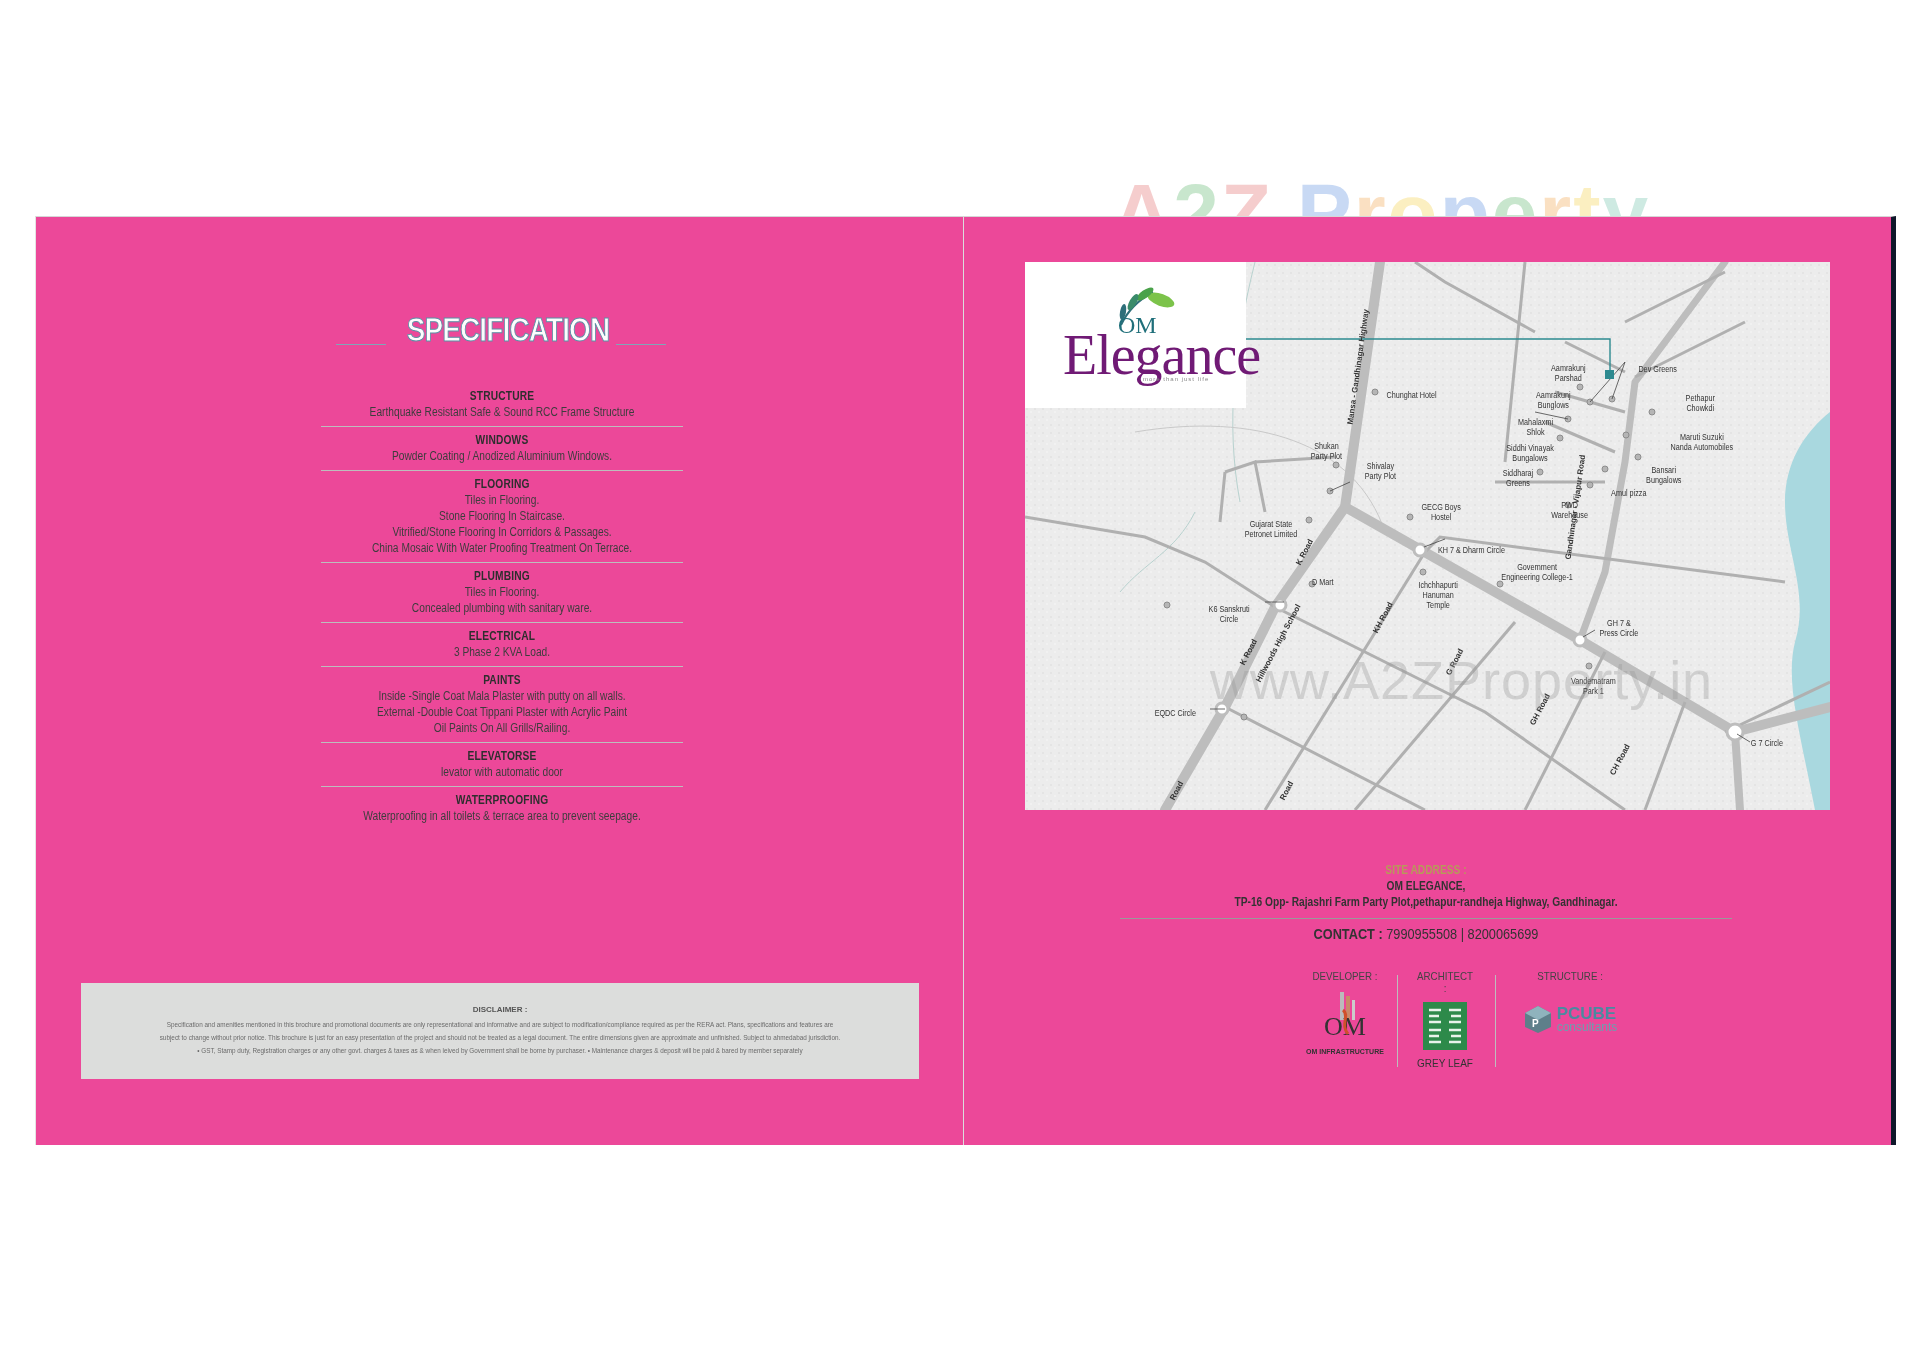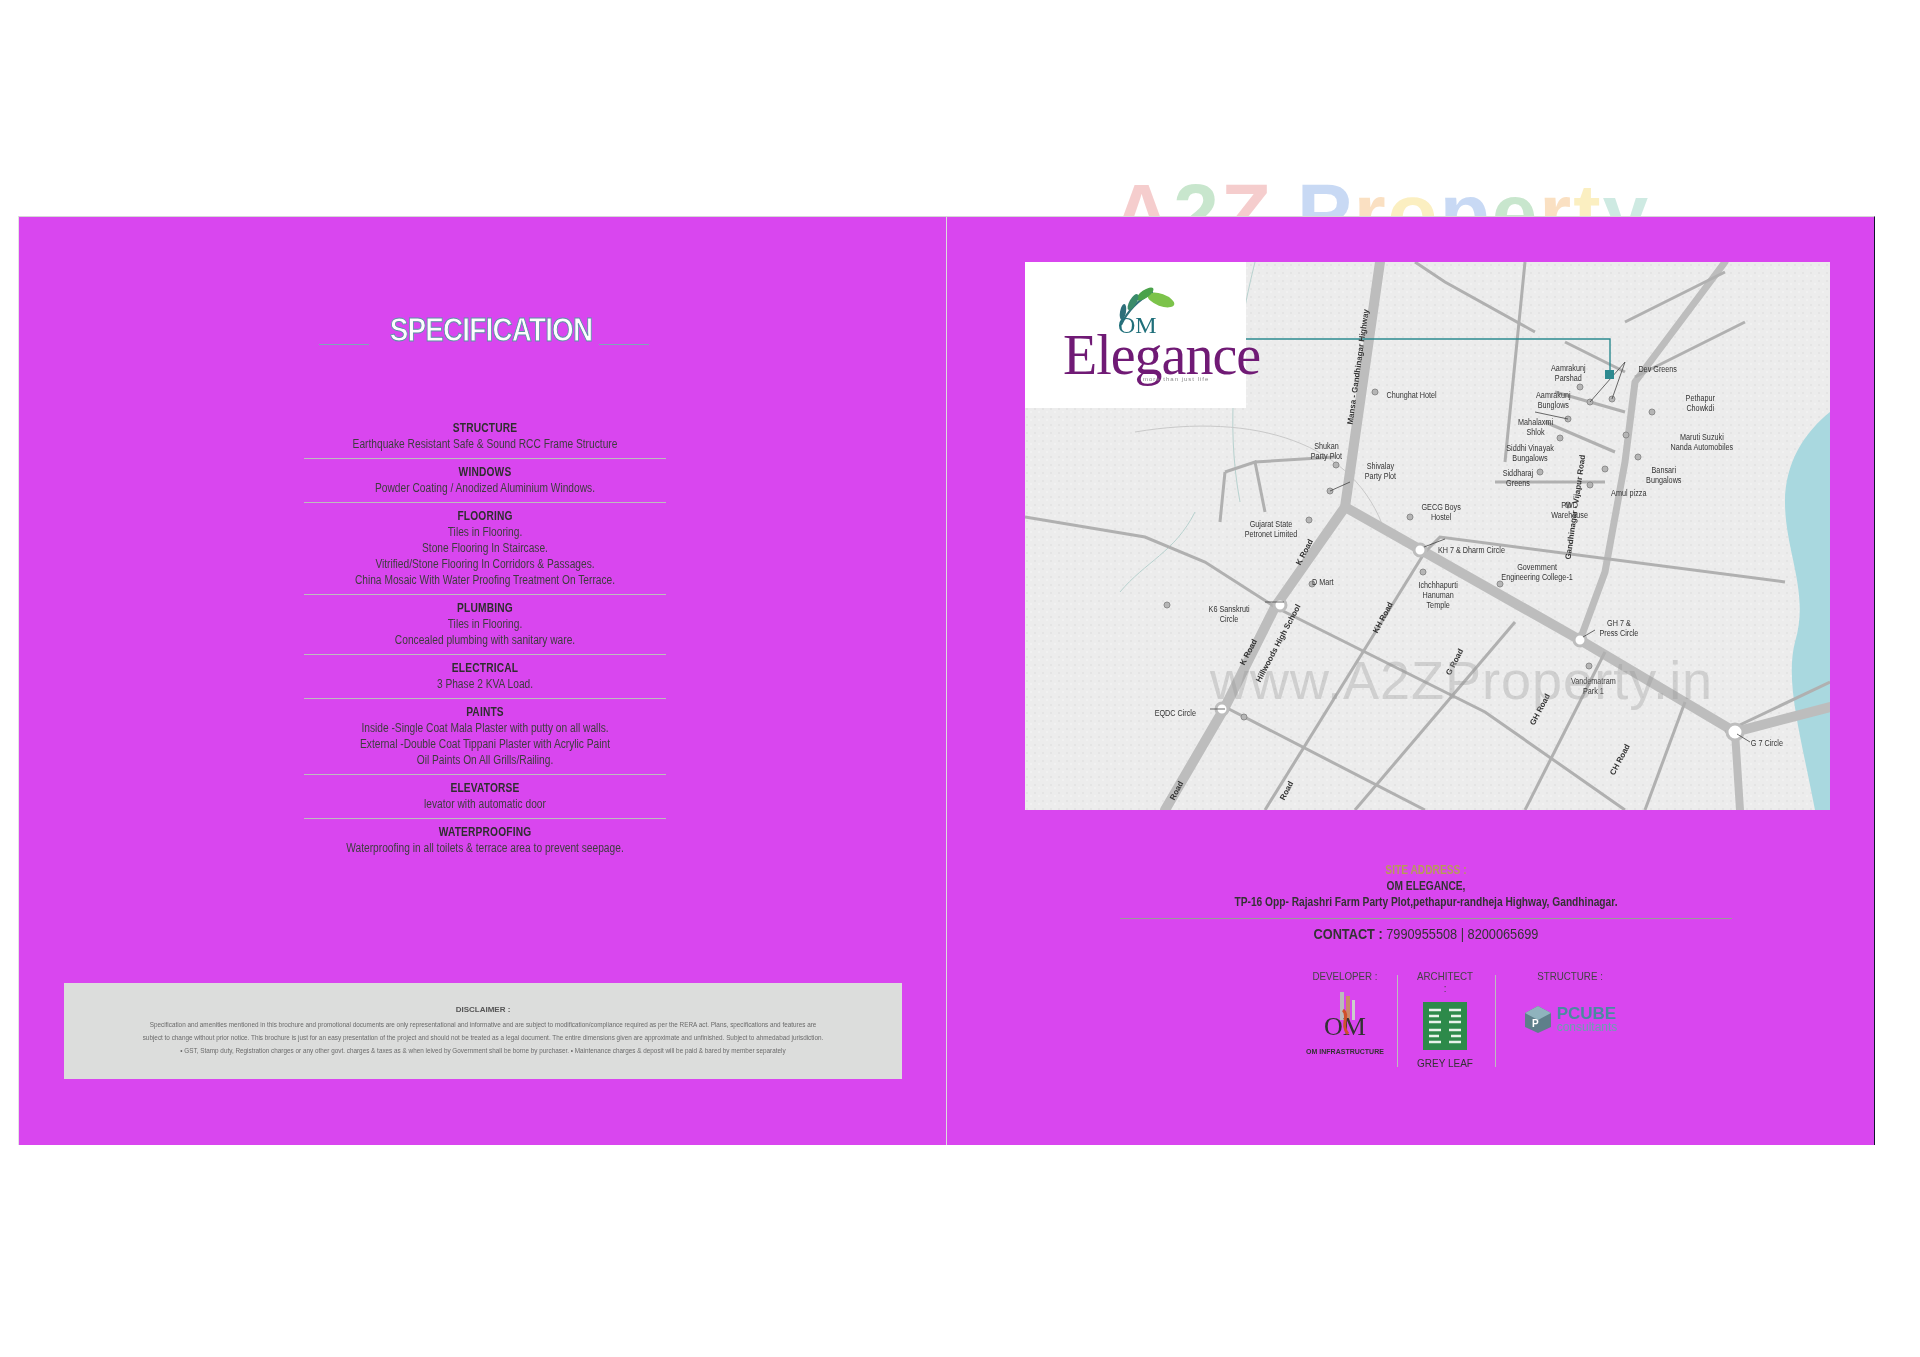--- a/index.html
+++ b/index.html
@@ -1,41 +1,41 @@
 <!DOCTYPE html>
 <html><head>
   <meta charset="utf-8">
   <style>
     html, body { margin: 0; padding: 0; }
     body {
       width: 1920px; height: 1357px; background: #ffffff; position: relative; overflow: hidden;
       font-family: "Liberation Sans", sans-serif; color: #333;
     }
     .spread {
-      position: absolute; left: 18px; top: 216px; width: 1855px; height: 928px;
-      border-top: 1px solid #d6d6d6; border-left: 1px solid #e4e4e4; border-right: 1px solid #0f172a;
-      background: #d946ef;
+      position: absolute; left: 35px; top: 216px; width: 1855px; height: 928px;
+      border-top: 1px solid #d6d6d6; border-left: 1px solid #e4e4e4; border-right: 5px solid #0f172a;
+      background: #ec4899;
     }
     .page { position: absolute; top: 0; height: 928px; }
     .page-left { left: 0; width: 927px; border-right: 1px solid #dcdcdc; }
     .page-right { left: 928px; width: 927px; }
 
     
     .spec-title-wrap { position: absolute; left: 300px; top: 92px; width: 330px; height: 40px; }
     .spec-title-line { position: absolute; bottom: 4px; height: 1px; background: #7fa6b8; }
     .spec-title-line.l { left: 0; width: 50px; }
     .spec-title-line.r { right: 0; width: 50px; }
     .spec-title {
       position: absolute; left: 50px; right: 50px; top: 0; text-align: center;
       font-family: "Liberation Sans", sans-serif; font-weight: bold; font-size: 34px;
       letter-spacing: -1px; color: #fdfdfd; transform: scaleX(0.82); transform-origin: center;
       -webkit-text-stroke: 1px #5d8fa6; line-height: 40px;
     }
 
-    .spec-list { position: absolute; left: 285px; top: 166px; width: 362px; margin-top: 32px; }
+    .spec-list { position: absolute; left: 285px; top: 166px; width: 362px; }
     .spec-item { text-align: center; border-bottom: 1px solid #bdbdbd; padding: 5px 0 6px; }
     .spec-item:last-child { border-bottom: none; }
     .spec-head {
       font-weight: bold; font-size: 12px; color: #2e2e2e; letter-spacing: 0.2px;
       transform: scaleX(0.85); line-height: 16px;
     }
     .spec-line { font-size: 12px; color: #3d3d3d; line-height: 16px; transform: scaleX(0.85); }
 
     .disclaimer {
       position: absolute; left: 45px; top: 766px; width: 838px; height: 96px;

